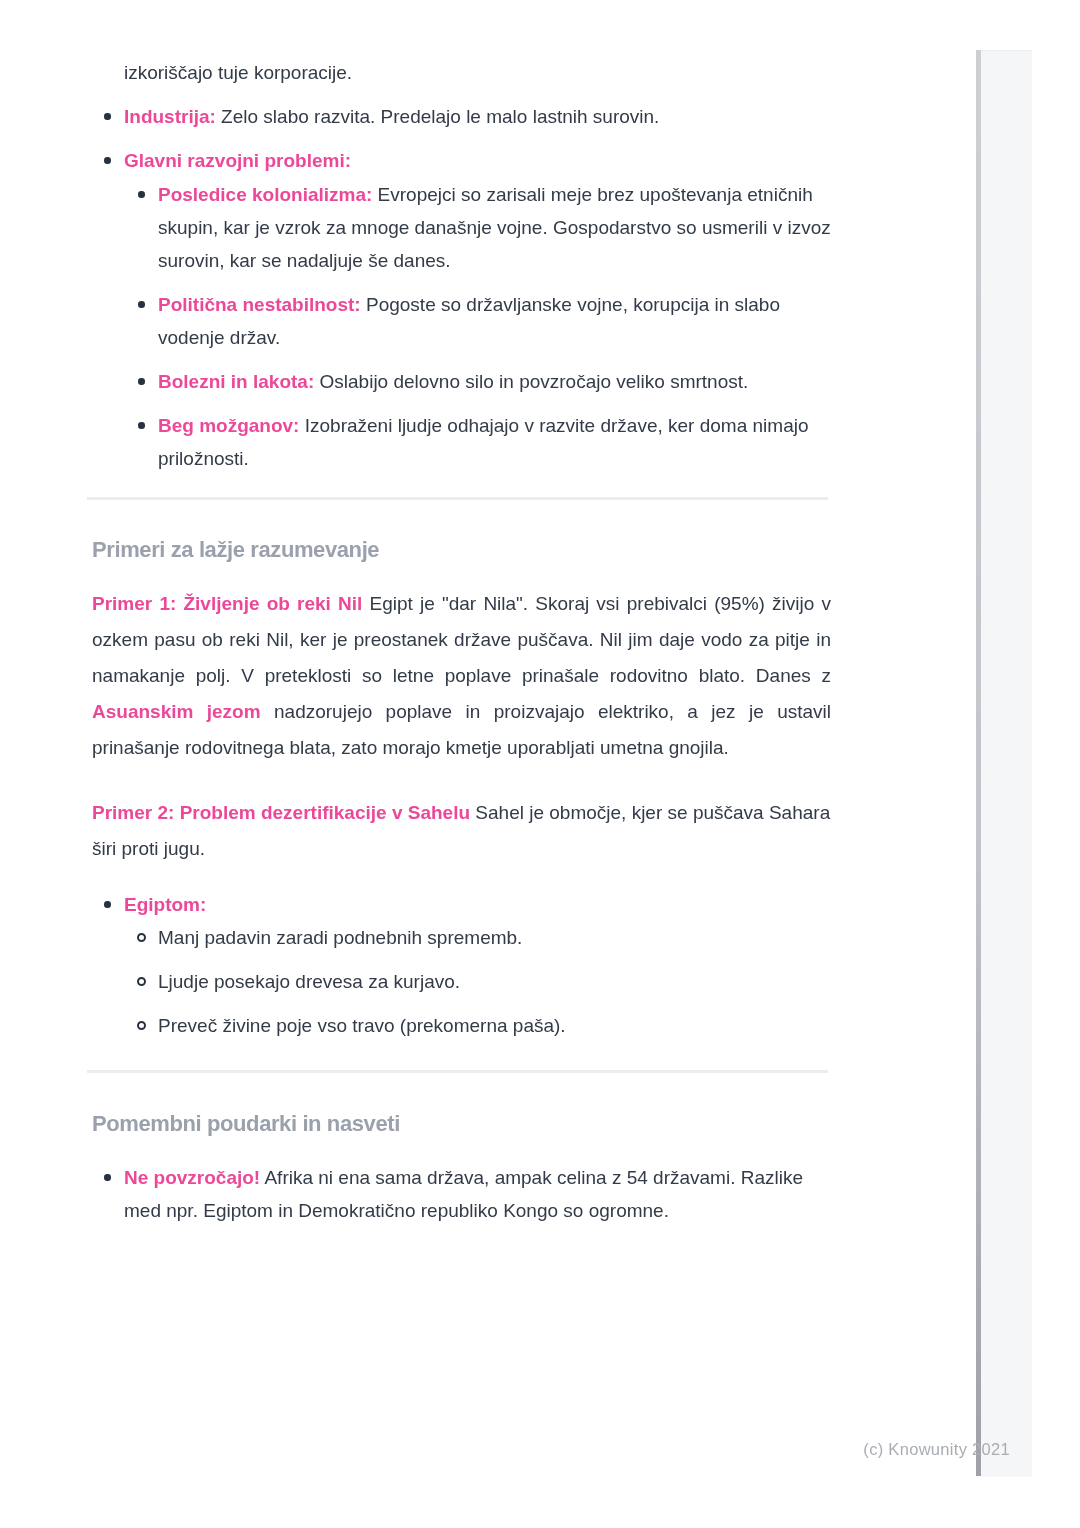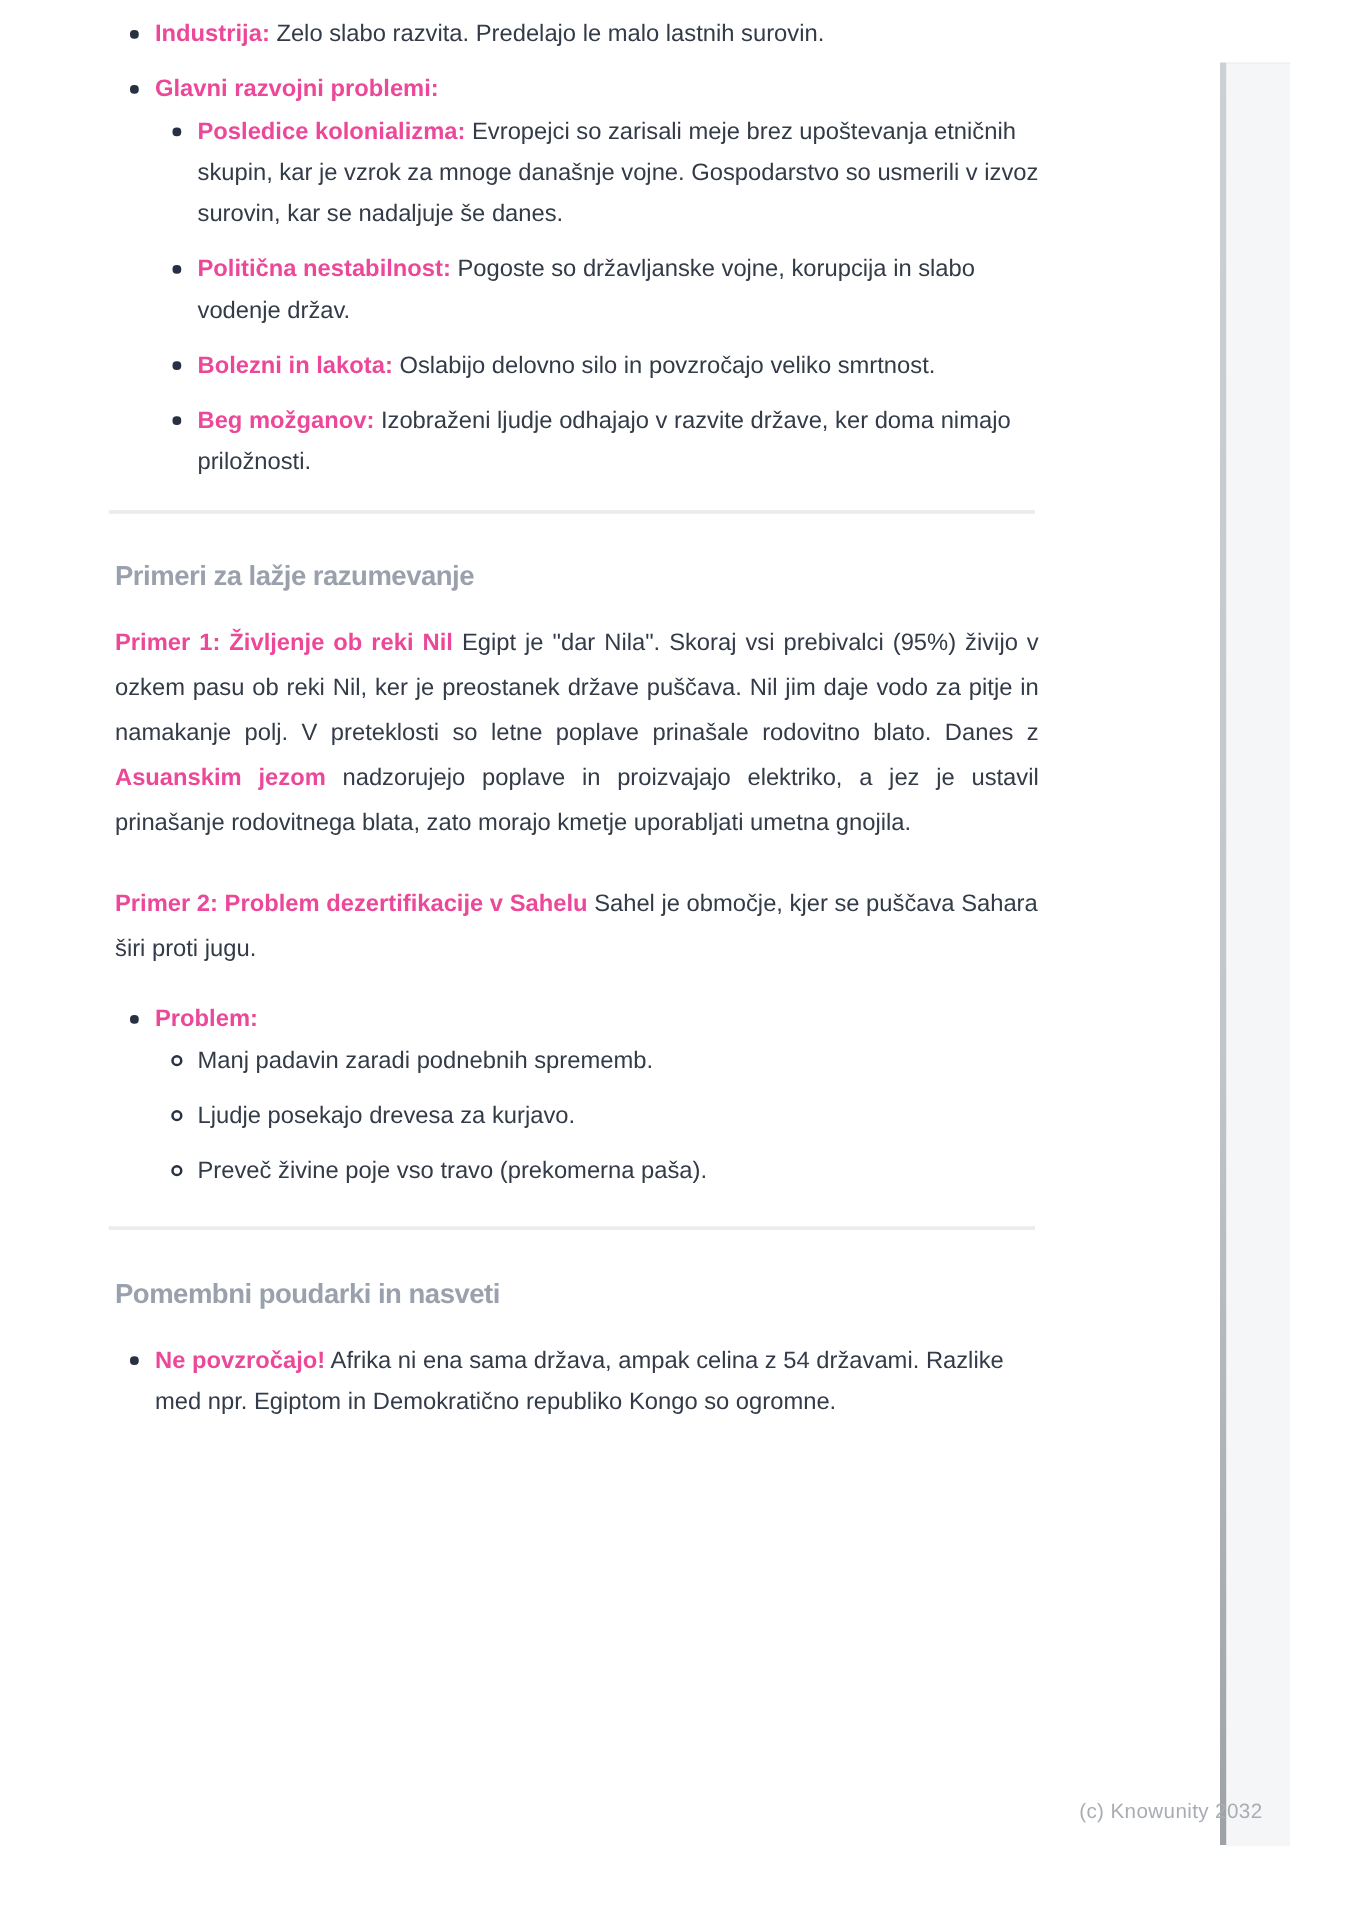--- a/index.html
+++ b/index.html
@@ -91,20 +91,21 @@
     background: #f5f6f8;
     border-top: 1px solid #eceef0;
     z-index: 1;
   }
 </style>
 </head>
 <body>
 
 <div class="content">
 
+  <p class="cont">izkoriščajo tuje korporacije.</p>
 
   <ul class="l1 list-a">
     <li><span class="b">Industrija:</span><span> Zelo slabo razvita. Predelajo le malo lastnih surovin.</span></li>
     <li>
       <span class="b">Glavni razvojni problemi:</span>
       <ul class="l2">
         <li><span class="b">Posledice kolonializma:</span><span> Evropejci so zarisali meje brez upoštevanja etničnih skupin, kar je vzrok za mnoge današnje vojne. Gospodarstvo so usmerili v izvoz surovin, kar se nadaljuje še danes.</span></li>
         <li><span class="b">Politična nestabilnost:</span><span> Pogoste so državljanske vojne, korupcija in slabo vodenje držav.</span></li>
         <li><span class="b">Bolezni in lakota:</span><span> Oslabijo delovno silo in povzročajo veliko smrtnost.</span></li>
         <li><span class="b">Beg možganov:</span><span> Izobraženi ljudje odhajajo v razvite države, ker doma nimajo priložnosti.</span></li>
@@ -115,34 +116,34 @@
   <hr class="divider">
 
   <h2>Primeri za lažje razumevanje</h2>
 
   <p class="p-just"><span class="b">Primer 1: Življenje ob reki Nil</span><span> Egipt je "dar Nila". Skoraj vsi prebivalci (95%) živijo v ozkem pasu ob reki Nil, ker je preostanek države puščava. Nil jim daje vodo za pitje in namakanje polj. V preteklosti so letne poplave prinašale rodovitno blato. Danes z </span><span class="b">Asuanskim jezom</span><span> nadzorujejo poplave in proizvajajo elektriko, a jez je ustavil prinašanje rodovitnega blata, zato morajo kmetje uporabljati umetna gnojila.</span></p>
 
   <p class="p-norm"><span class="b">Primer 2: Problem dezertifikacije v Sahelu</span><span> Sahel je območje, kjer se puščava Sahara širi proti jugu.</span></p>
 
   <ul class="l1" style="margin-top:21px">
     <li>
-      <span class="b">Problem:</span>
+      <span class="b">Egiptom:</span>
       <ul class="l3">
         <li>Manj padavin zaradi podnebnih sprememb.</li>
         <li>Ljudje posekajo drevesa za kurjavo.</li>
         <li>Preveč živine poje vso travo (prekomerna paša).</li>
       </ul>
     </li>
   </ul>
 
   <hr class="divider d2">
 
   <h2 class="h2b">Pomembni poudarki in nasveti</h2>
 
   <ul class="l1 list-tips">
     <li><span class="b">Ne povzročajo!</span><span> Afrika ni ena sama država, ampak celina z 54 državami. Razlike med npr. Egiptom in Demokratično republiko Kongo so ogromne.</span></li>
   </ul>
 
 </div>
 
 <div class="next-page"></div>
 <div class="edge-shadow"></div>
-<div class="watermark">(c) Knowunity 2032</div>
+<div class="watermark">(c) Knowunity 2021</div>
 
 </body></html>

